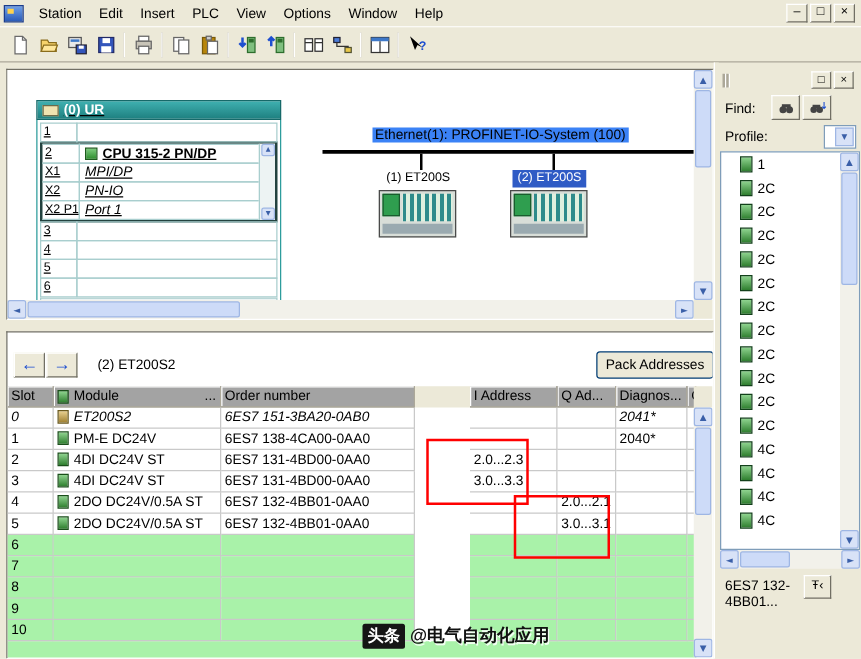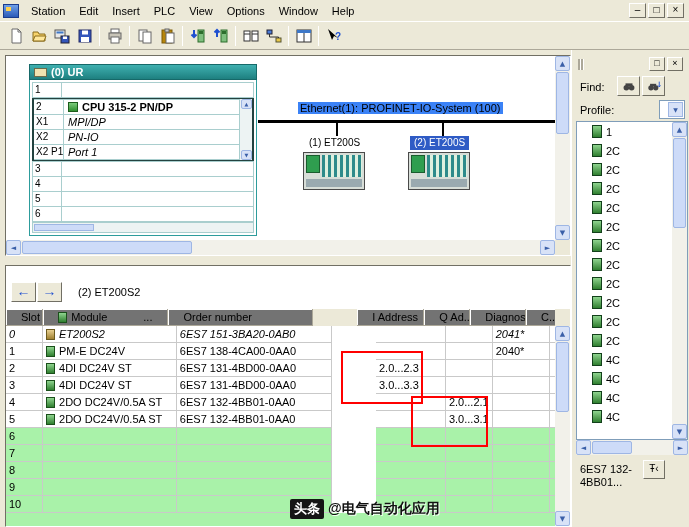--- a/index.html
+++ b/index.html
@@ -34,21 +34,21 @@
   
   .sb-v, .sb-h { position:absolute; background:#F2F1EA; }
   .sb-arrow { position:absolute; width:15px; height:15px; background:#D8E2F7;
     border:1px solid #9EB6E4; border-radius:2px; color:#3A5FA8; font-size:7px;
     display:flex; align-items:center; justify-content:center; font-family:"DejaVu Sans",sans-serif; }
   .sb-thumb { position:absolute; background:#CDDBF8; border:1px solid #9EB6E4; border-radius:2px; }
   .sp-vsb { right:0; top:0; width:15px; bottom:15px; }
   .sp-hsb { left:0; bottom:0; height:15px; right:15px; }
   .sp-corner { position:absolute; right:0; bottom:0; width:15px; height:15px; background:#ECE9D8; }
   
-  .rack { position:absolute; left:23px; top:8px; width:228px; }
+  .rack { position:absolute; left:23px; top:24px; width:196px;text-decoration:underline; }
   .rack-title { height:16px; background:linear-gradient(#3FB0B0,#1E8080); color:#FFF; font-weight:bold;
     display:flex; align-items:center; gap:4px; padding:0 4px; border:1px solid #166969; }
   .rack-title-icon { width:13px; height:9px; background:#EFE3B0; border:1px solid #6B6B4A; }
   .rack-body { background:#FFF; border:1px solid #2D9C9C; border-top:none; padding:2px; }
   .rk-row { display:flex; height:16px; margin-top:-1px; }
   .rack-body > .rk-row:first-child { margin-top:0; }
   .rk-slot { width:30px; border:1px solid #A9CECE; font-size:10px; padding-left:2px; line-height:14px; white-space:nowrap; overflow:hidden; }
   .rk-lbl { flex:1; border:1px solid #A9CECE; margin-left:-1px; display:flex; align-items:center; gap:4px; padding:0 4px; white-space:nowrap; overflow:hidden; }
   .cpu-block { display:flex; border:2px solid #23423F; margin:-1px 0; }
   .cpu-rows { flex:1; }
@@ -79,22 +79,22 @@
   .io-pane { position:absolute; left:5px; top:265px; width:566px; height:262px; background:#FFFFFF;
     border:1px solid; border-color:#716F64 #FFFFFF #FFFFFF #716F64; overflow:hidden; }
   .nav-btn { position:absolute; top:16px; width:25px; height:20px; background:#ECE9D8;
     border:1px solid; border-color:#FFFFFF #716F64 #716F64 #FFFFFF; color:#1E4FD0;
     font-weight:bold; font-size:14px; text-align:center; line-height:17px; }
   .io-title { position:absolute; left:72px; top:20px; }
   .pack-btn { position:absolute; left:471px; top:15px; width:94px; height:22px; background:#ECE9D8;
     border:1px solid #003C74; border-radius:3px; text-align:center; line-height:20px; }
   .io-table { position:absolute; left:0; top:43px; width:551px; }
   .io-hrow { display:flex; height:17px; background:#ECE9D8; }
-  .hcell { background:#737373; border-right:1px solid #ACA899; border-bottom:1px solid #ACA899;
-    box-shadow:inset 1px 1px 0 #FFFFFF; padding:2px 15px; white-space:nowrap; overflow:hidden; }
+  .hcell { background:#a3a3a3; border-right:1px solid #ACA899; border-bottom:1px solid #ACA899;
+    box-shadow:inset 1px 1px 0 #FFFFFF; padding:2px 3px; white-space:nowrap; overflow:hidden; }
   .c0{width:38px;} .c1{width:138px;} .c2{width:160px;} .c3{width:72px;margin-left:44px;} .c4{width:48px;} .c5{width:59px;} .c6{flex:1;}
   .hcell.c1 { display:flex; align-items:center; }
   .hsuffix { margin-left:auto; }
   .io-row { display:flex; height:17px; }
   .tcell { border-right:1px solid #C9C9C9; border-bottom:1px solid #C9C9C9; padding:2px 3px; white-space:nowrap; overflow:hidden; }
   .row-green .tcell { background:#A9F2A9; }
   .io-filler { height:15px; background:#A9F2A9; border-right:1px solid #C9C9C9; width:551px; }
   .mod-icon { display:inline-block; width:9px; height:11px; background:linear-gradient(#8FD48F,#2F7F2F);
     border:1px solid #1A4F1A; margin-right:4px; vertical-align:-2px; }
   .mod-icon.im { background:linear-gradient(#E8D090,#A08030); border-color:#6B5A1E; }
@@ -349,20 +349,21 @@
     </div>
     <div class="sp-corner"></div>
   </div>
 
   <div class="h-splitbar"></div>
 
   <div class="io-pane">
     <div class="nav-btn" style="left:5px;">←</div>
     <div class="nav-btn" style="left:31px;">→</div>
     <div class="io-title">(2) ET200S2</div>
+    <div class="pack-btn">Pack Addresses</div>
 
     <div class="io-table">
       <div class="io-hrow">
         <div class="hcell c0">Slot</div>
         <div class="hcell c1">
             <span class="mod-icon"></span>
             <span>Module</span>
             <span class="hsuffix">...</span>
           </div>
         <div class="hcell c2">Order number</div>

